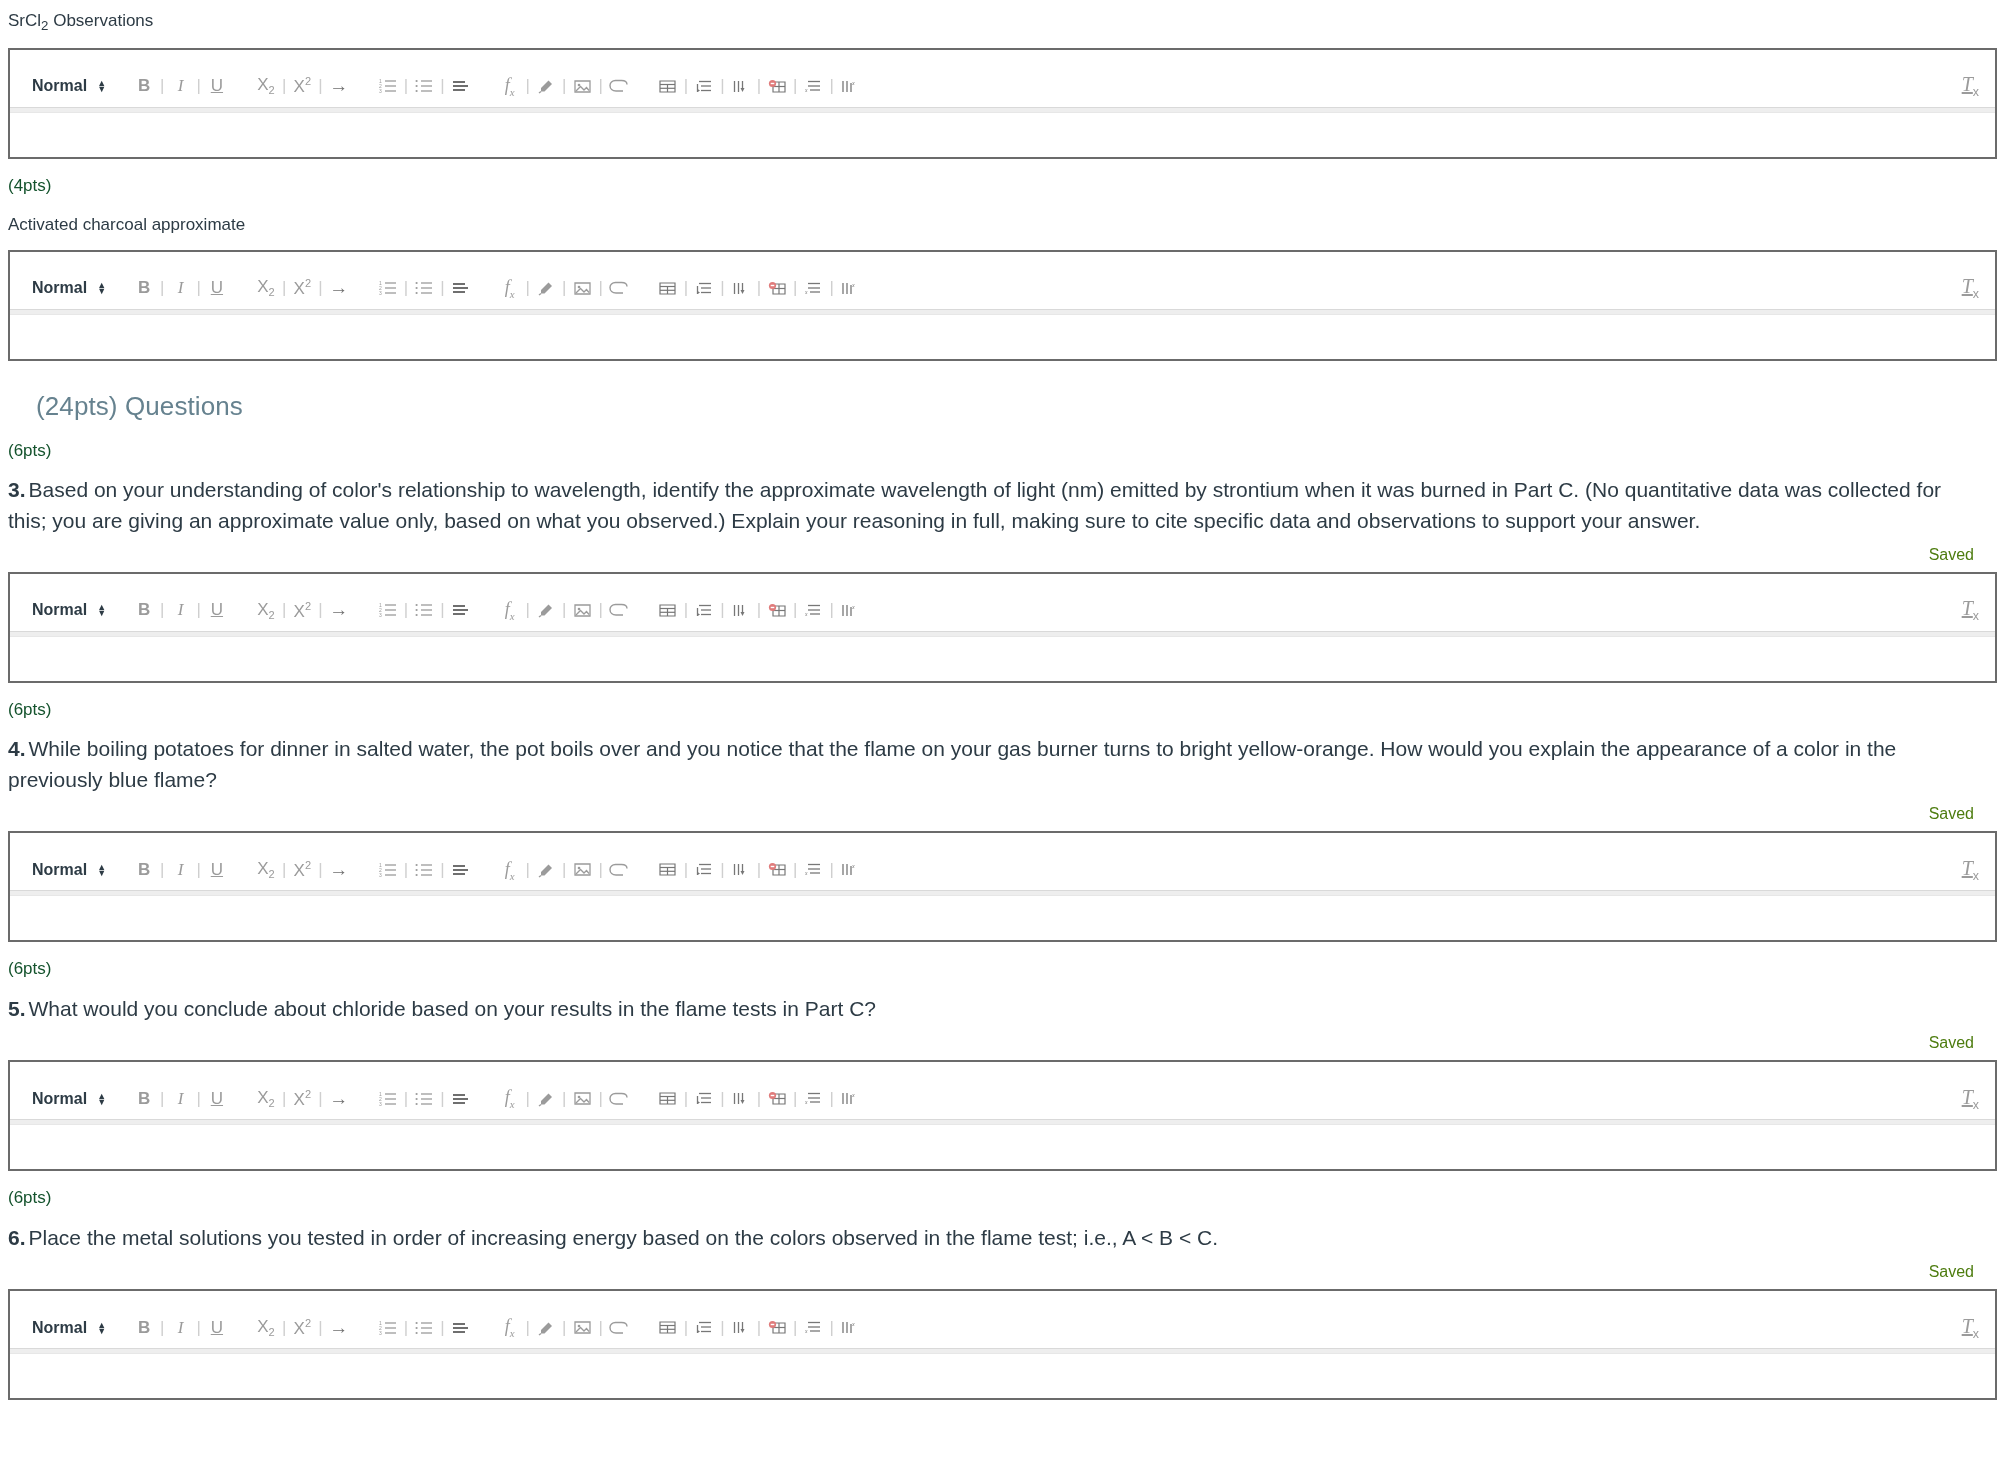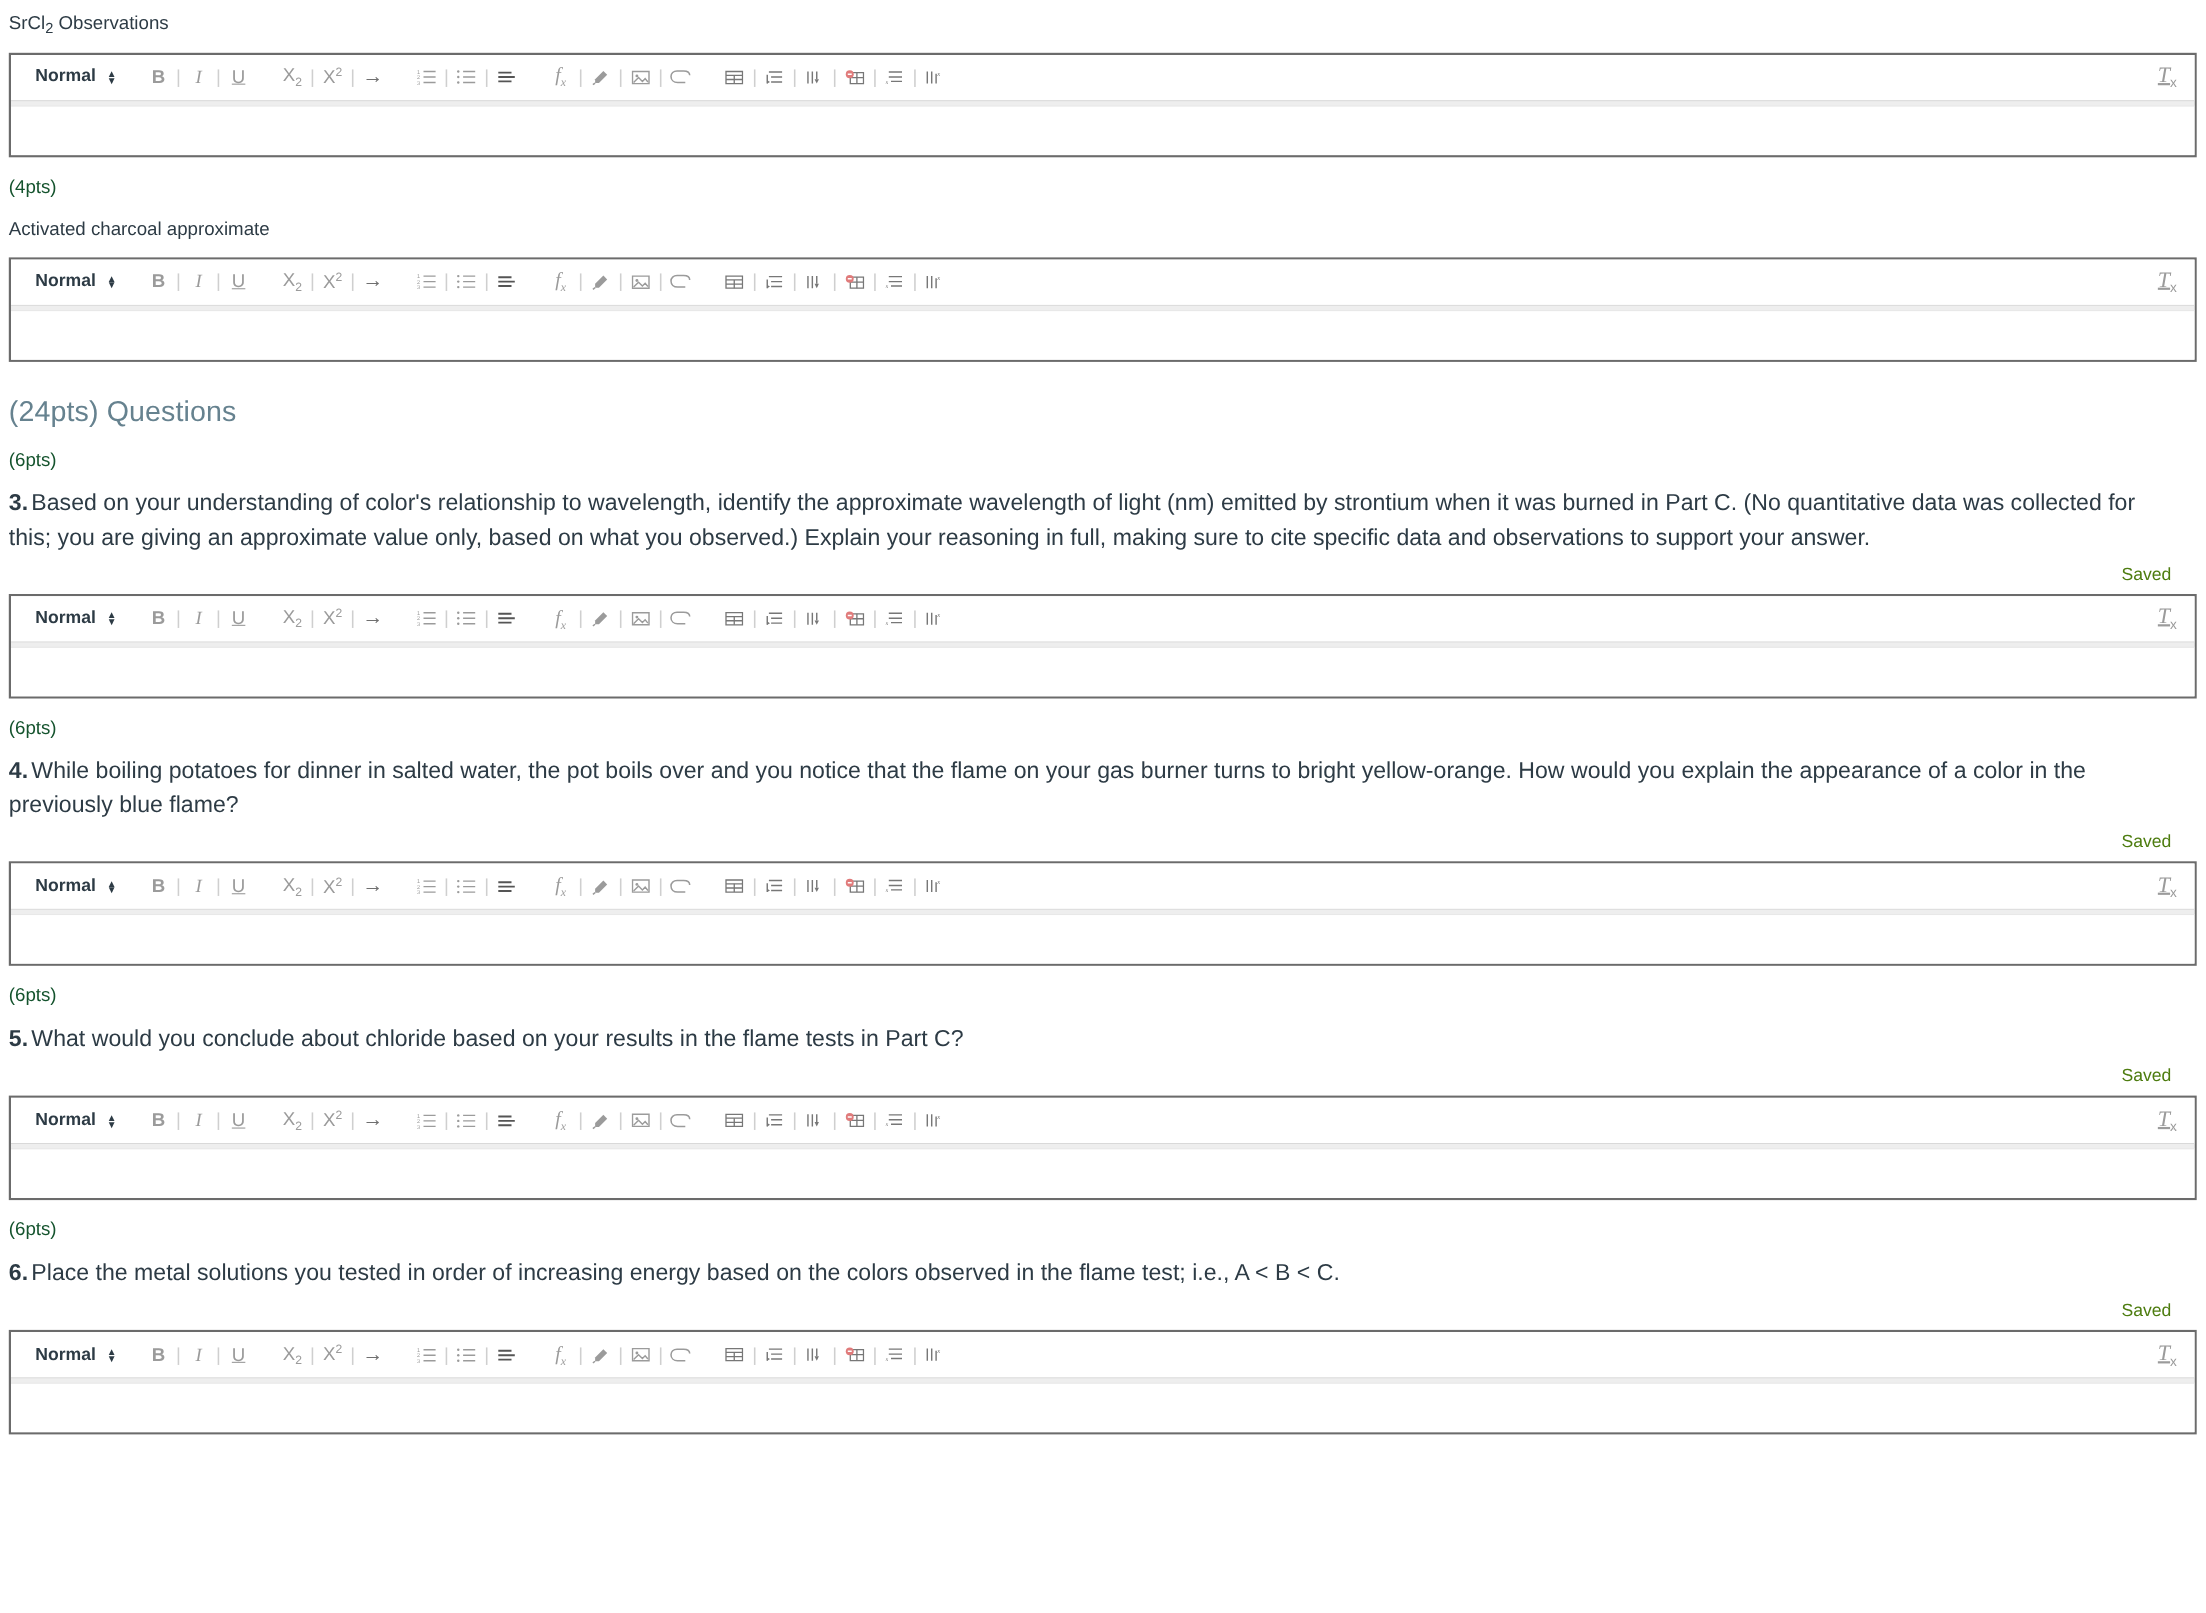--- a/index.html
+++ b/index.html
@@ -29,20 +29,21 @@
     line-height: 1.5;
     color: #14532d;
     padding: 10px 0 6px 0;
   }
   .section-heading {
     font-size: 26px;
     font-weight: 400;
     color: #66828f;
     padding: 26px 0 6px 0;
     letter-spacing: 0.1px;
+    margin-left: 28px;
   }
   .question {
     font-size: 21px;
     line-height: 1.45;
     color: #2d3b45;
     padding: 6px 0 4px 0;
   }
   .question .qnum {
     font-weight: bold;
     margin-right: 3px;
@@ -64,20 +65,21 @@
     margin: 6px 0 4px 0;
     width: 1989px;
   }
   .editor-toolbar {
     display: flex;
     align-items: center;
     height: 41px;
     padding: 0 12px 0 22px;
     background: #ffffff;
     position: relative;
+    margin-top: 16px;
   }
   .editor-sep {
     height: 6px;
     background: #eeeeee;
     border-top: 1px solid #d9d9d9;
     border-bottom: 1px solid #e7e7e7;
   }
   .editor-body {
     height: 44px;
     background: #ffffff;

